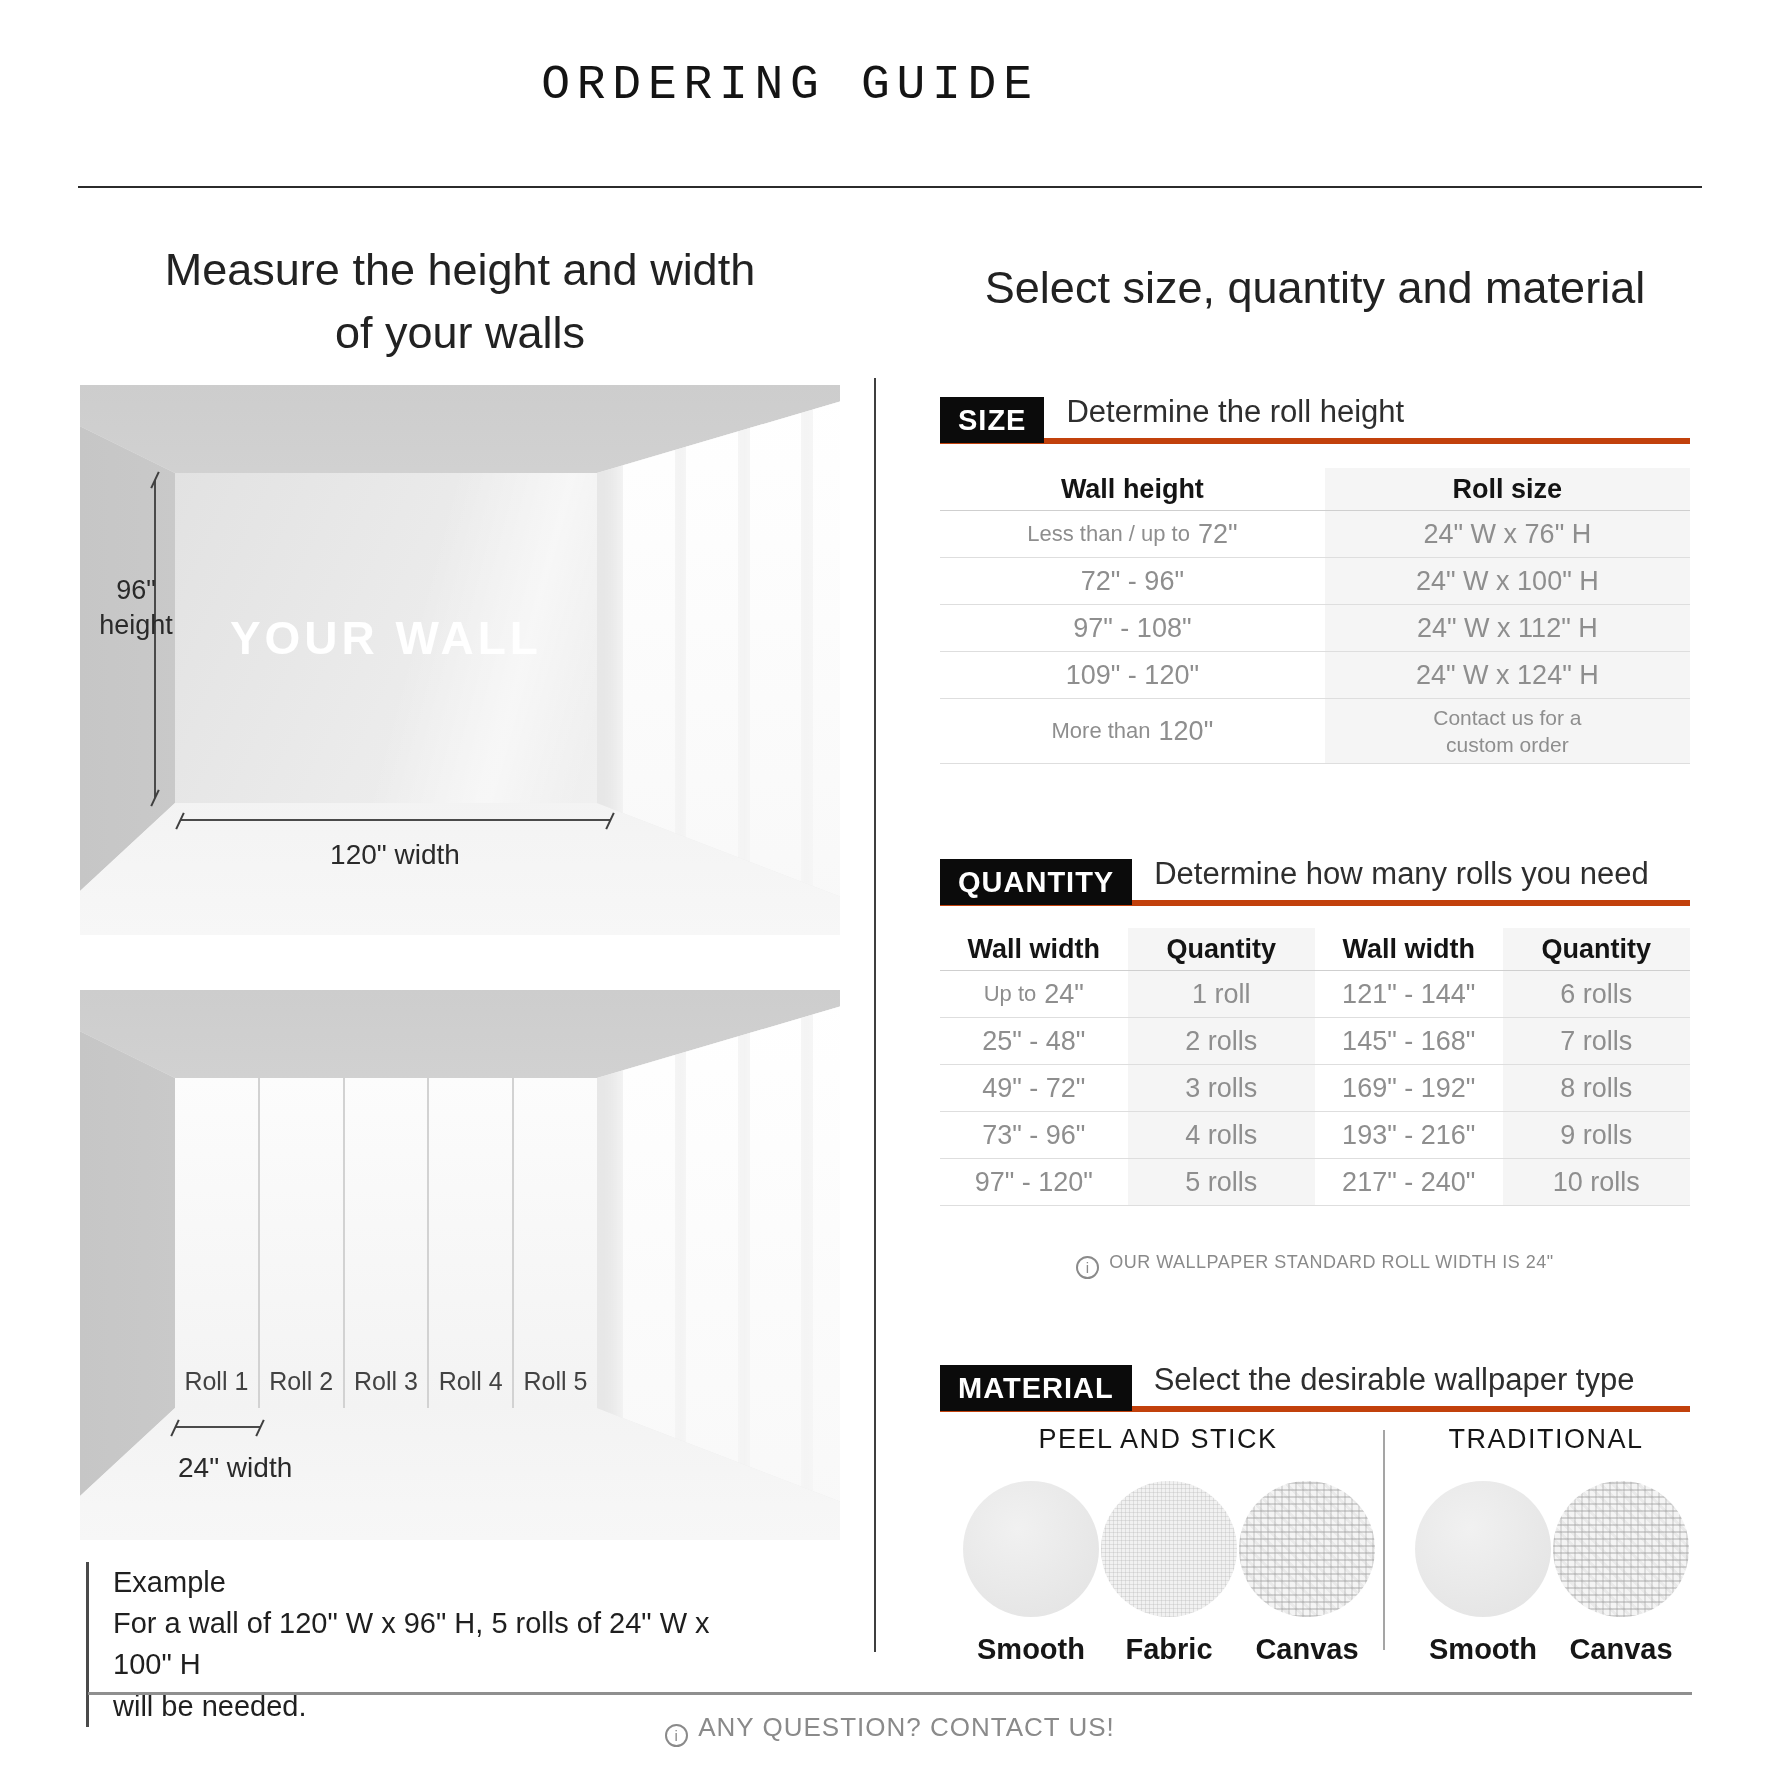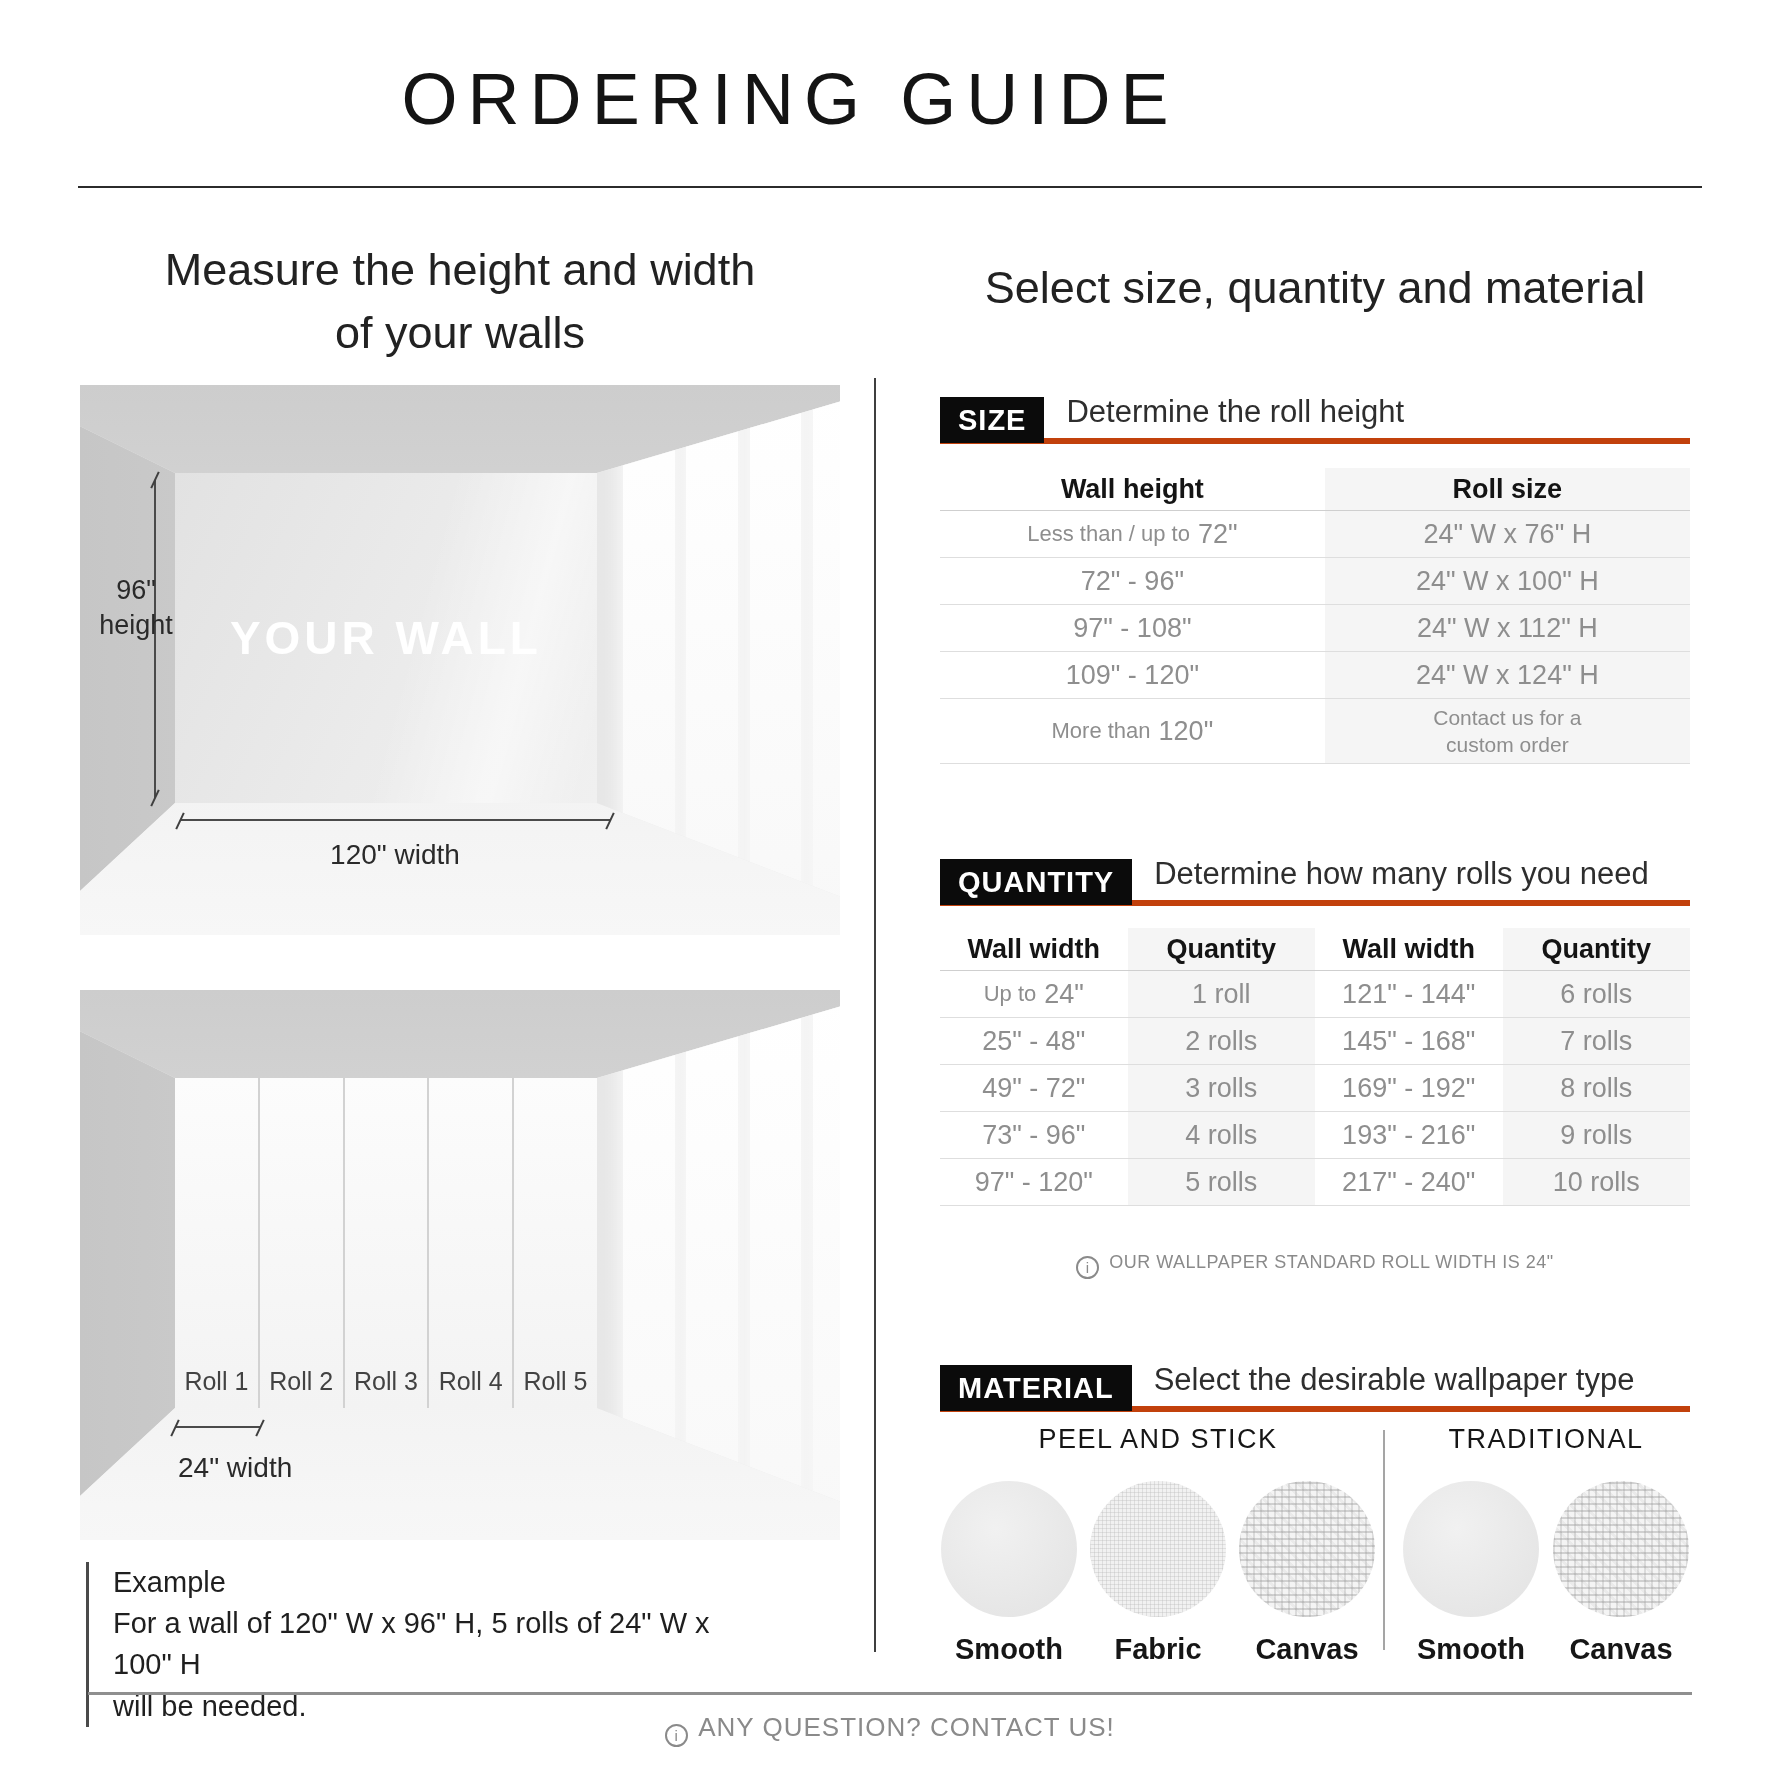--- a/index.html
+++ b/index.html
@@ -3,21 +3,21 @@
 <meta charset="utf-8">
 <style>
   html,body{margin:0;padding:0;background:#ffffff;}
   .page{
     position:relative;width:1780px;height:1780px;background:#ffffff;overflow:hidden;
     font-family:"Liberation Sans","DejaVu Sans",sans-serif;color:#1f1f1f;
   }
   
   .title{
     position:absolute;left:0;top:58px;width:1580px;text-align:center;
-    font-size:72px;font-weight:500;letter-spacing:0.14em;color:#141414;
+    font-size:48px;font-weight:500;letter-spacing:0.14em;color:#141414;font-family:Liberation Mono, monospace;
   }
   .hr-top{position:absolute;left:78px;top:186px;width:1624px;height:2px;background:#2b2b2b;}
   .hr-bottom{position:absolute;left:88px;top:1692px;width:1604px;height:3px;background:#8f8f8f;}
   .col-divider{position:absolute;left:874px;top:378px;width:2px;height:1274px;background:#3f3f3f;}
 
   .col-heading{
     position:absolute;text-align:center;font-size:45px;line-height:1.4;color:#222;font-weight:400;
   }
   .col-heading.left{left:80px;top:238px;width:760px;}
   .col-heading.right{left:940px;top:256px;width:750px;}
@@ -132,21 +132,21 @@
     align-items:center;justify-content:center;font-size:15px;color:#8a8a8a;
     vertical-align:-5px;margin-right:10px;box-sizing:border-box;
   }
   .info-icon::before{content:"i";}
 
   
   .mat-group{position:absolute;top:1424px;}
   .mat-group.g1{left:940px;width:436px;}
   .mat-group.g2{left:1402px;width:288px;}
   .mat-title{text-align:center;font-size:27px;letter-spacing:1.5px;color:#161616;font-weight:500;margin-bottom:26px;}
-  .swatch-row{display:flex;justify-content:space-between;}
+  .swatch-row{display:flex;justify-content:flex-end;}
   .swatch{display:flex;flex-direction:column;align-items:center;width:138px;}
   .circle{width:136px;height:136px;border-radius:50%;}
   .sw-smooth{background:radial-gradient(circle at 40% 35%,#f1f1f1 0%,#e7e7e7 65%,#e2e2e2 100%);}
   .sw-fabric{
     background-color:#f1f1f1;
     background-image:
       repeating-linear-gradient(0deg,rgba(185,185,185,0.35) 0 1px,transparent 1px 4px),
       repeating-linear-gradient(90deg,rgba(185,185,185,0.35) 0 1px,transparent 1px 4px);
   }
   .sw-canvas{

